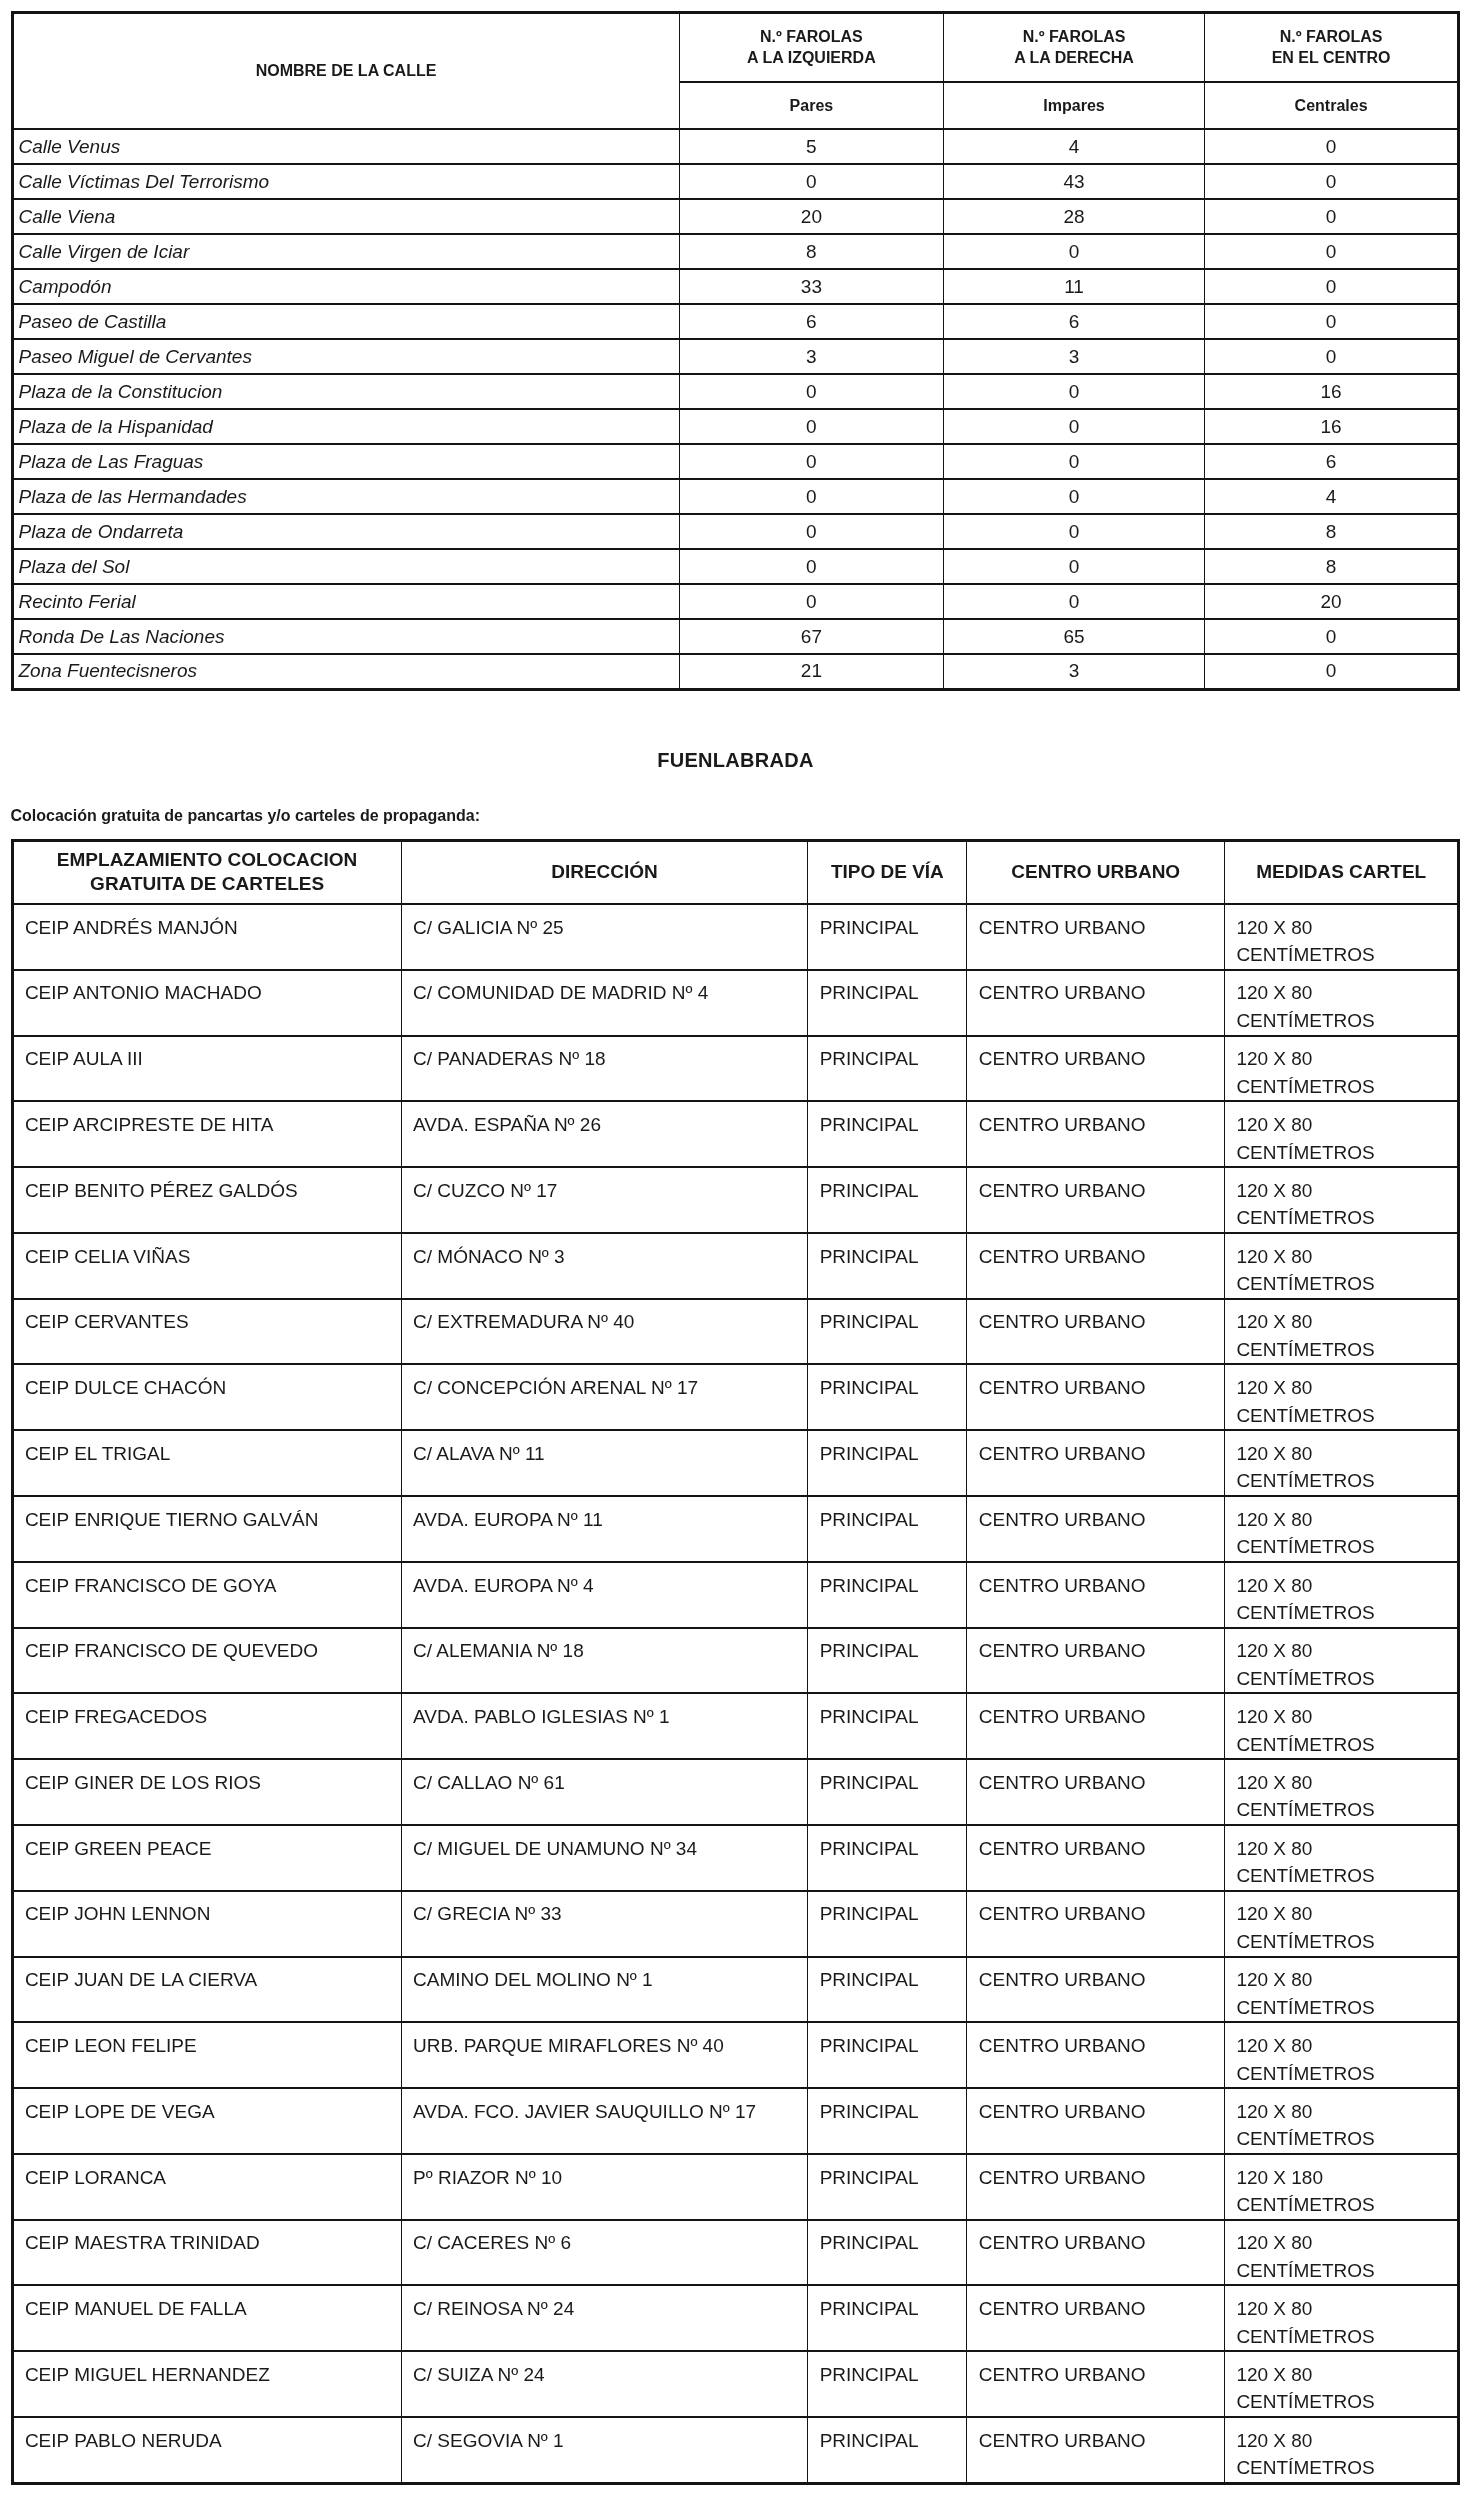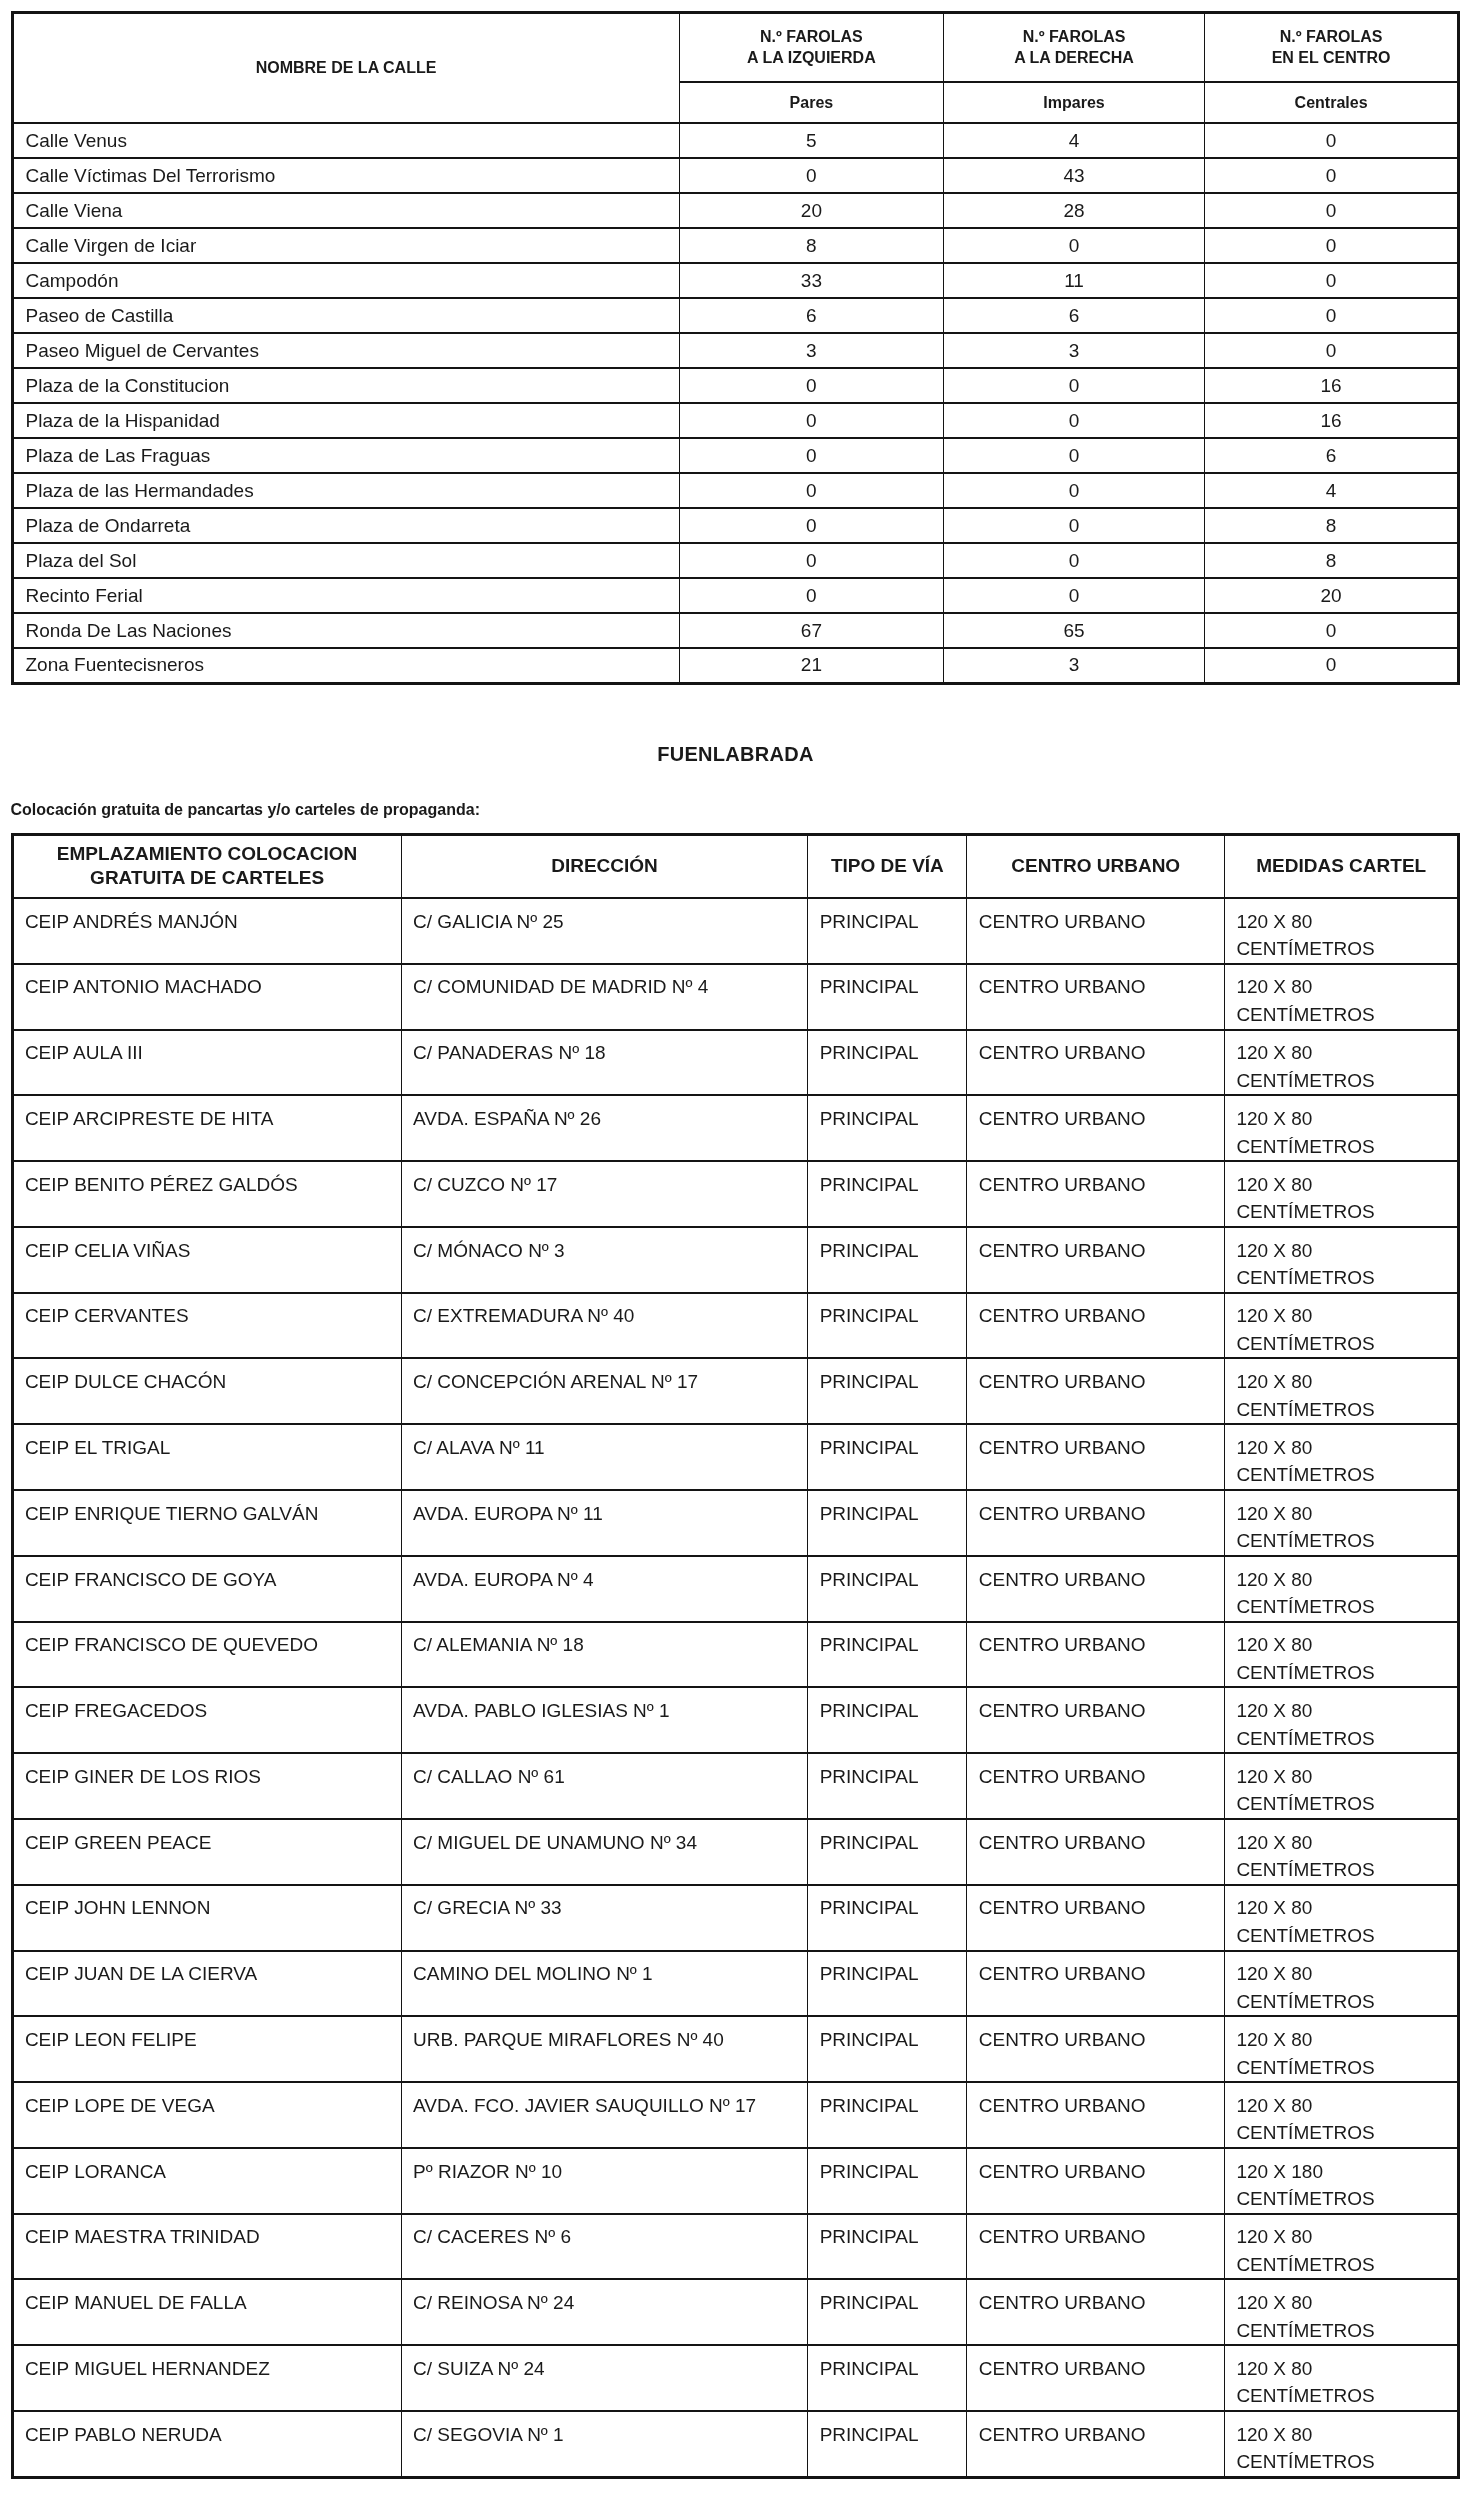--- a/index.html
+++ b/index.html
@@ -39,30 +39,31 @@
   
   .t1 th {
     font-size: 16px;
     font-weight: bold;
     text-align: center;
     vertical-align: middle;
     padding: 1.7px 5.2px;
     line-height: 1.35;
   }
   .t1 .group-h { height: 70px; white-space: pre-line; }
-  .t1 .sub-h   { height: 41px; }
+  .t1 .sub-h   { height: 47px; }
   .t1 td {
     height: 35px;
     font-size: 19px;
     vertical-align: middle;
     padding: 0 5.2px;
   }
   .t1 td.name {
     text-align: left;
-    padding-left: 12px;
+    padding-left: 5px;
+    font-style: italic;
   }
   .t1 td.num { text-align: center; }
 
   
   .section-heading {
     margin: 58px 0 0 0;
     text-align: center;
     font-size: 20px;
     font-weight: bold;
     letter-spacing: 0.3px;

